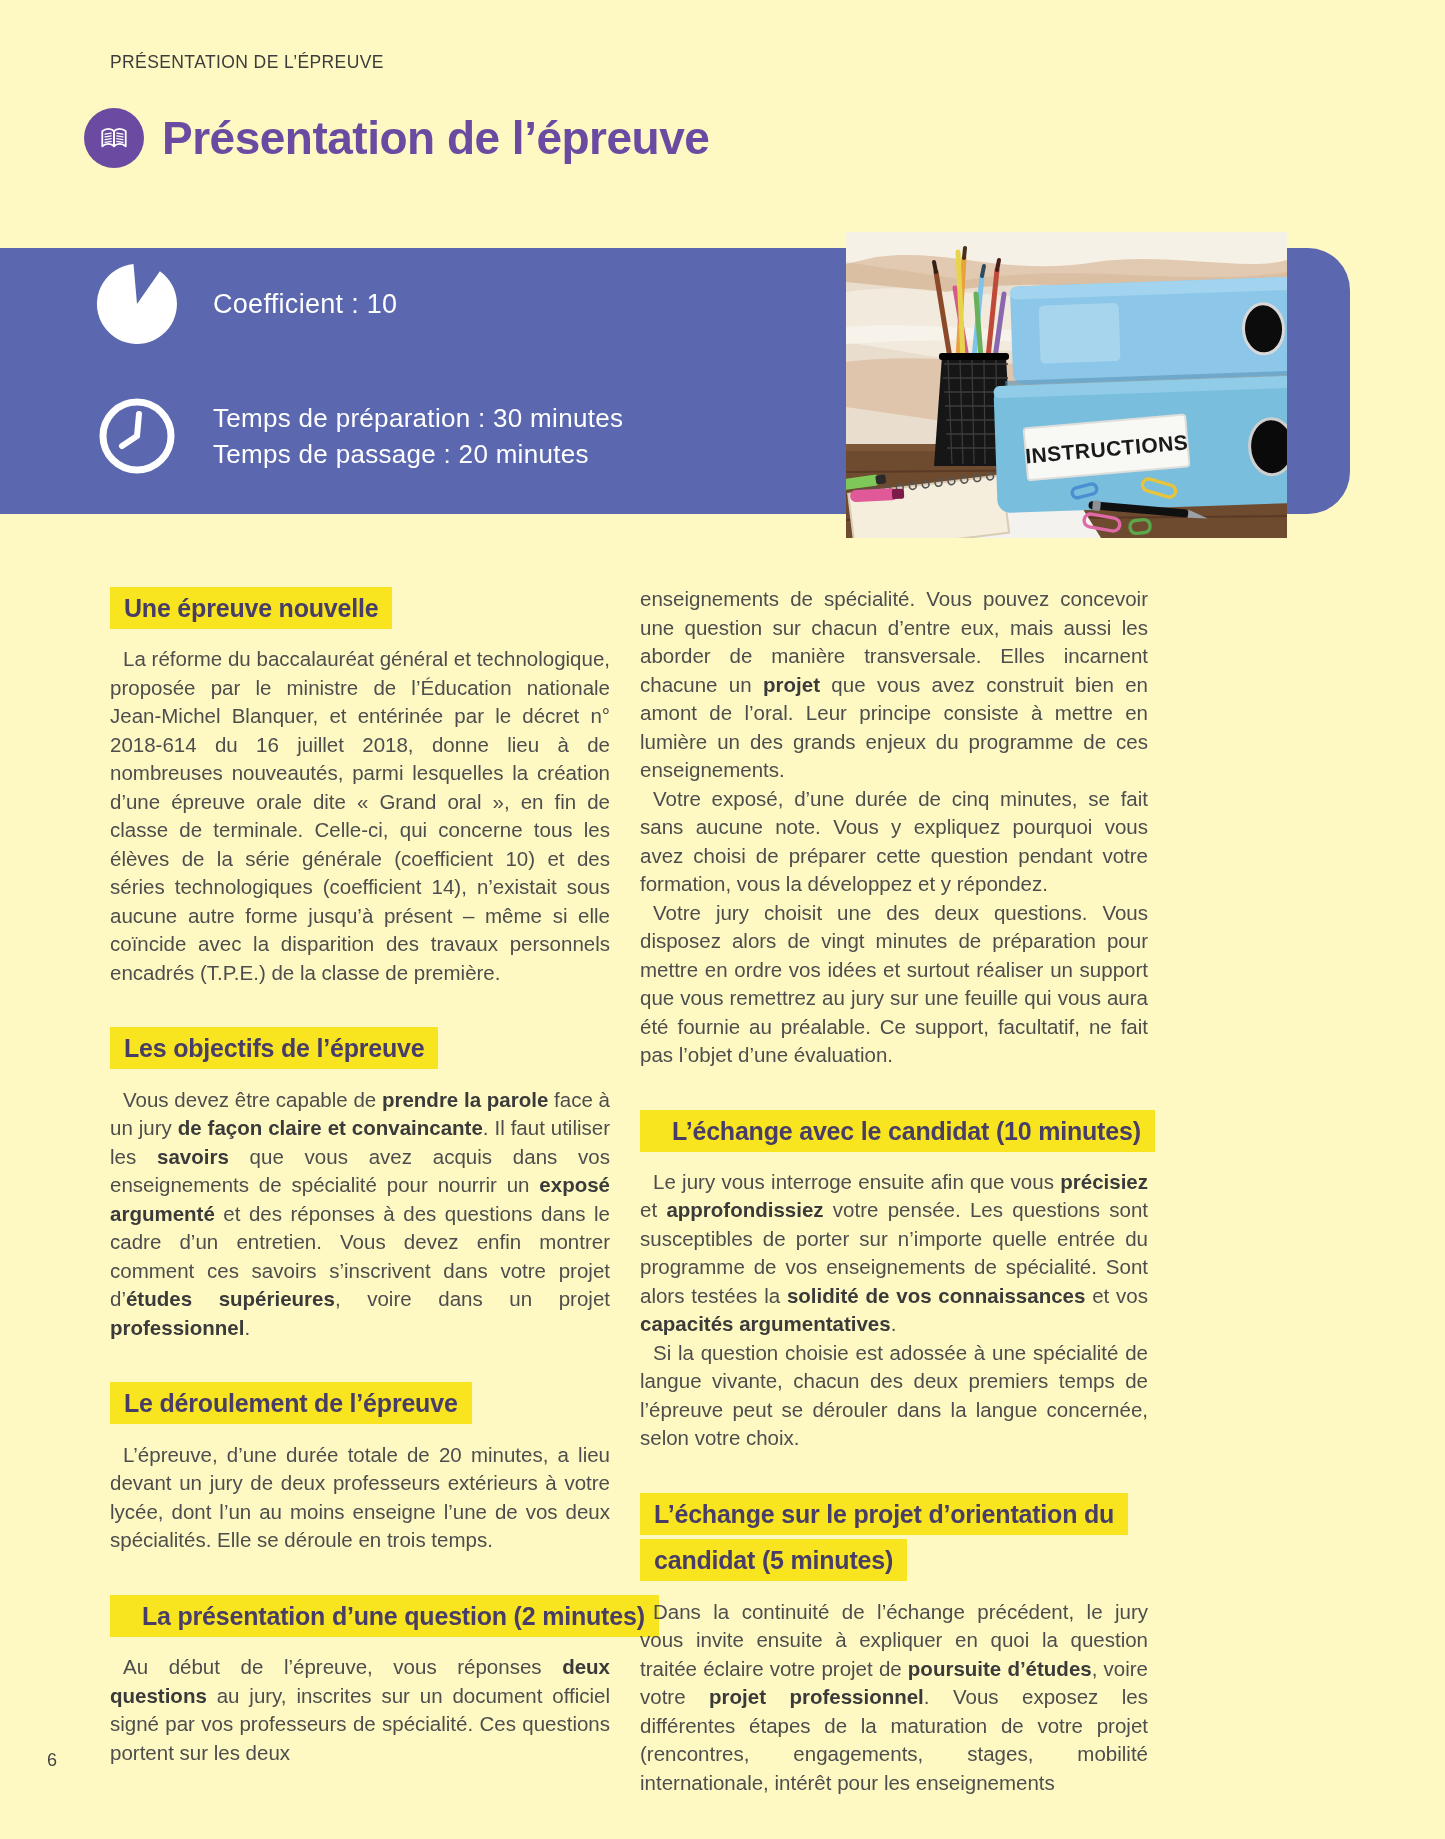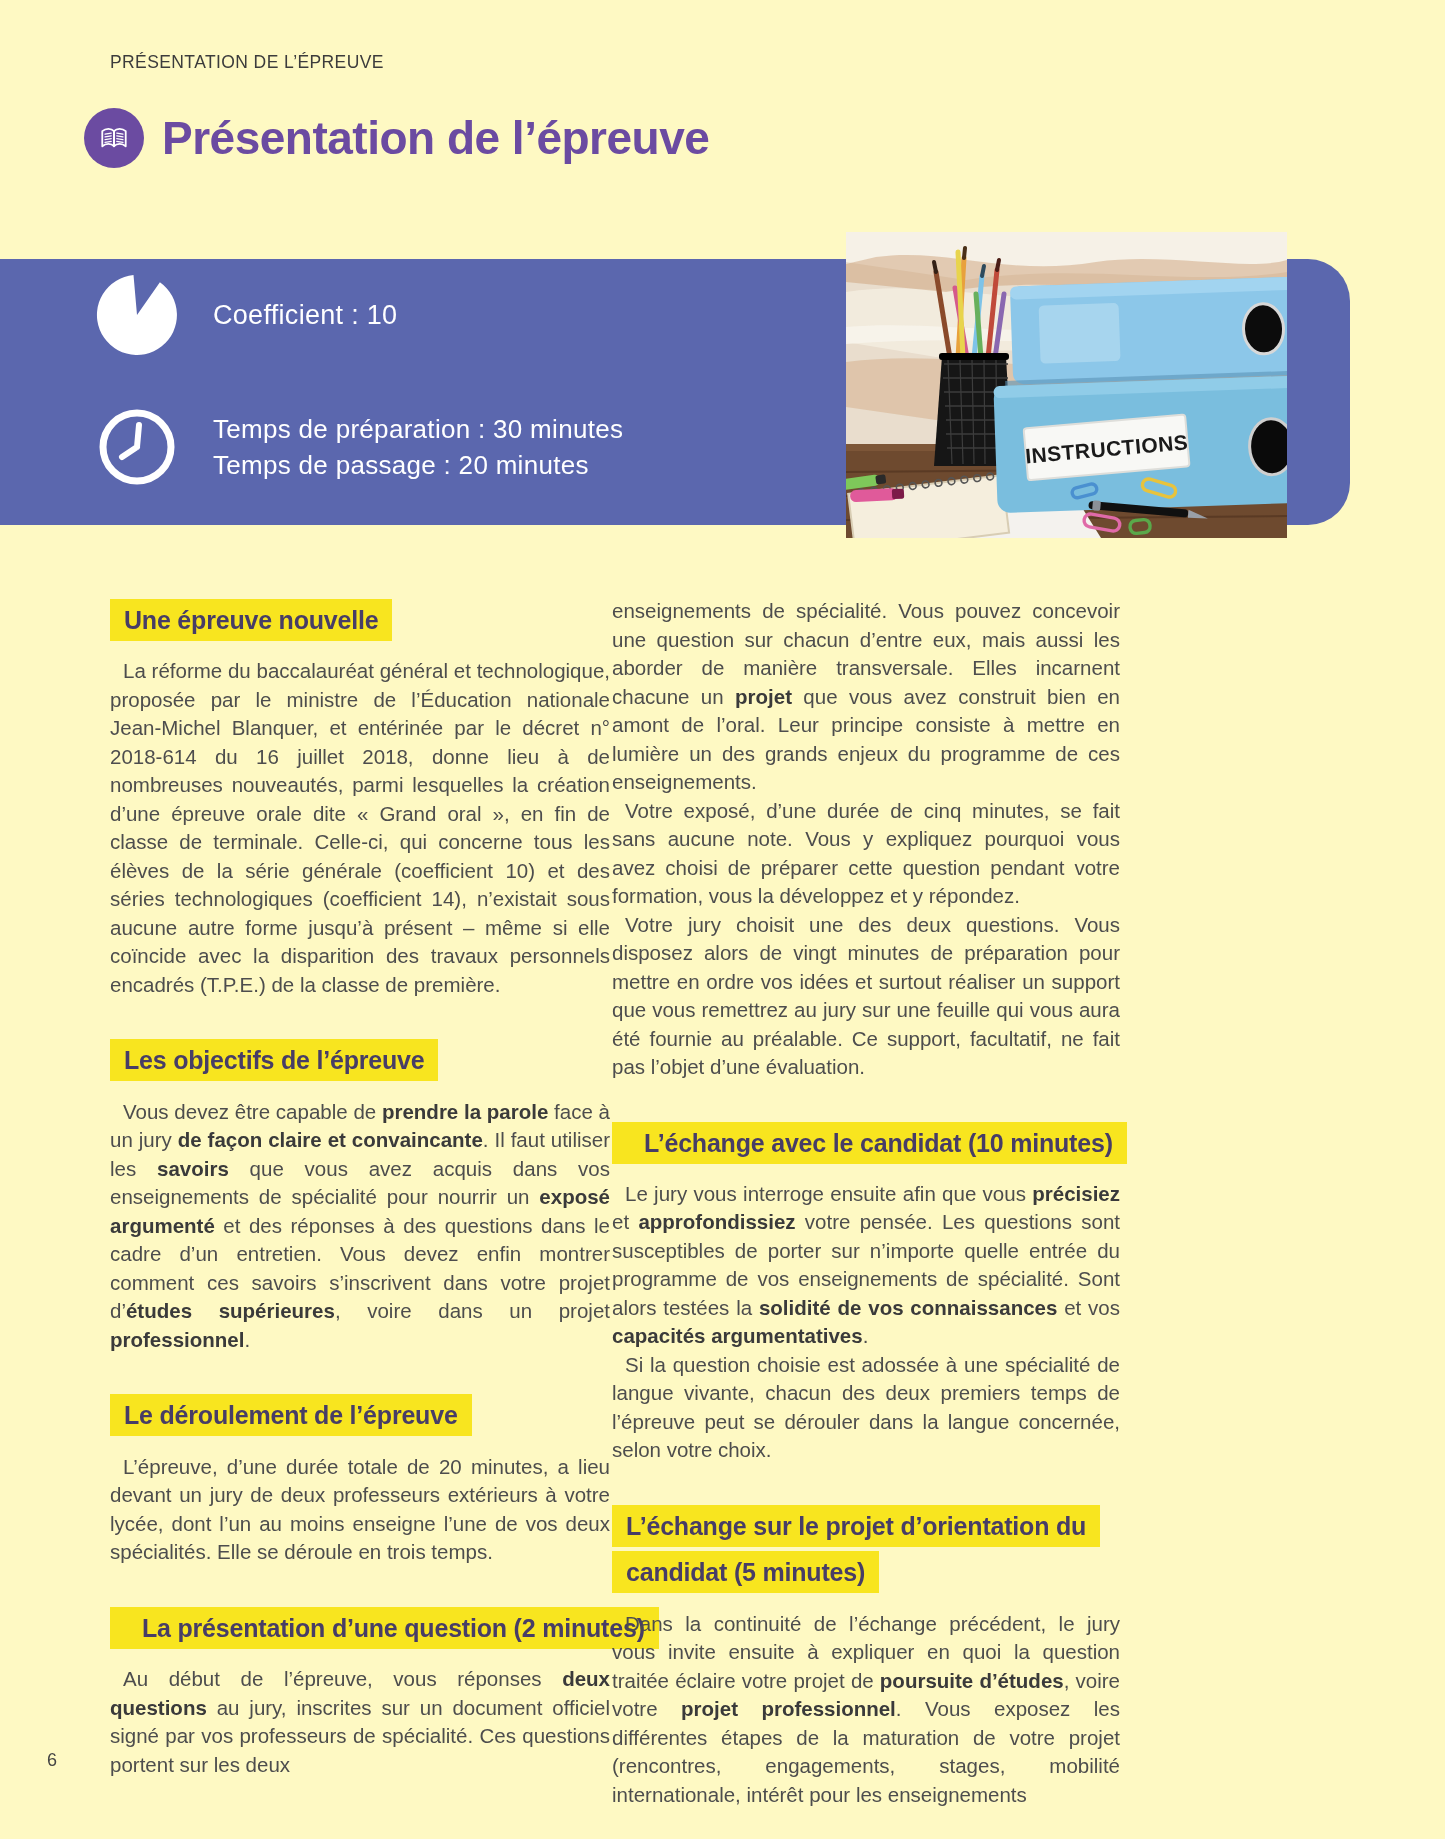--- a/index.html
+++ b/index.html
@@ -12,38 +12,38 @@
     font-size:17.5px; color:#3c3c3c; letter-spacing:0.4px;
   }
   .title-row { position:absolute; left:84px; top:108px; display:flex; align-items:center; gap:18px; }
   .title-badge {
     width:60px; height:60px; border-radius:50%; background:#6b4ba1;
     display:flex; align-items:center; justify-content:center; flex:0 0 auto;
   }
   .page-title { margin:0; font-size:46px; font-weight:bold; color:#6b4ba1; letter-spacing:-0.5px; }
 
   .banner {
-    position:absolute; left:0; top:259px; width:1350px; height:266px;
+    position:absolute; left:0; top:248px; width:1350px; height:266px;
     background:#5b67ae; border-radius:0 42px 42px 0;
   }
   .banner-row { position:absolute; left:95px; display:flex; align-items:center; gap:34px; color:#ffffff; }
   .banner-row.coefficient { top:14px; }
   .banner-row.timing { top:146px; }
   .banner-icon { width:84px; height:84px; flex:0 0 auto; }
   .banner-label { font-size:27px; letter-spacing:0.3px; }
   .timing .banner-label { font-size:26px; line-height:36px; }
 
   .photo { position:absolute; left:846px; top:232px; width:441px; height:306px; }
   .photo svg { display:block; }
 
   .col { position:absolute; top:585px; }
   .col-left  { left:110px; width:500px; }
-  .col-right { left:612px; width:508px; }
+  .col-right { left:640px; width:508px; }
   .section { margin-top:38px; }
-  .section:first-child { margin-top:12px; }
+  .section:first-child { margin-top:0; }
   .sec-h-wrap { margin:0 0 14px 0; line-height:1.85; }
   .sec-h {
     display:inline; font-size:25px; font-weight:bold; color:#473d66;
     background:#f8e51f; padding:7px 14px; letter-spacing:-0.2px;
     -webkit-box-decoration-break:clone; box-decoration-break:clone;
   }
   .sec-h.nowrap { white-space:nowrap;padding-left:32px; }
   p.body {
     margin:0; font-size:20.5px; line-height:28.5px; color:#4d4d4d;
     text-align:justify;

